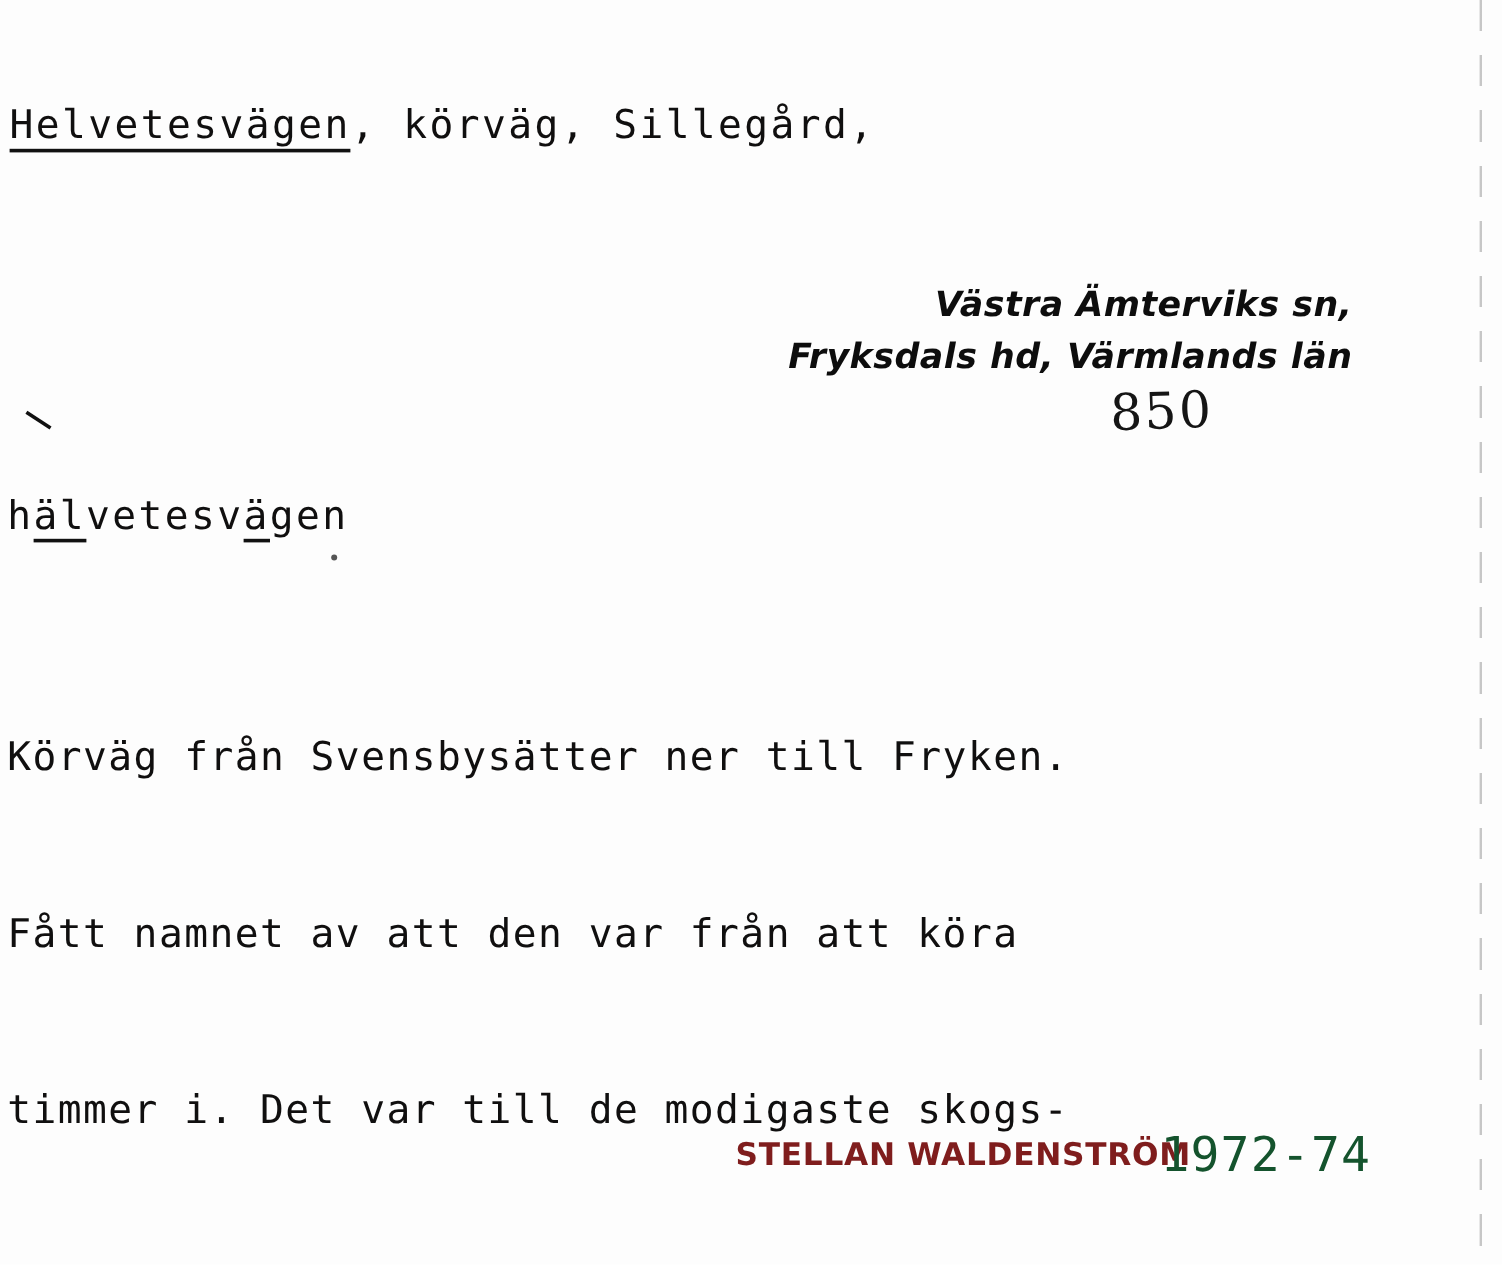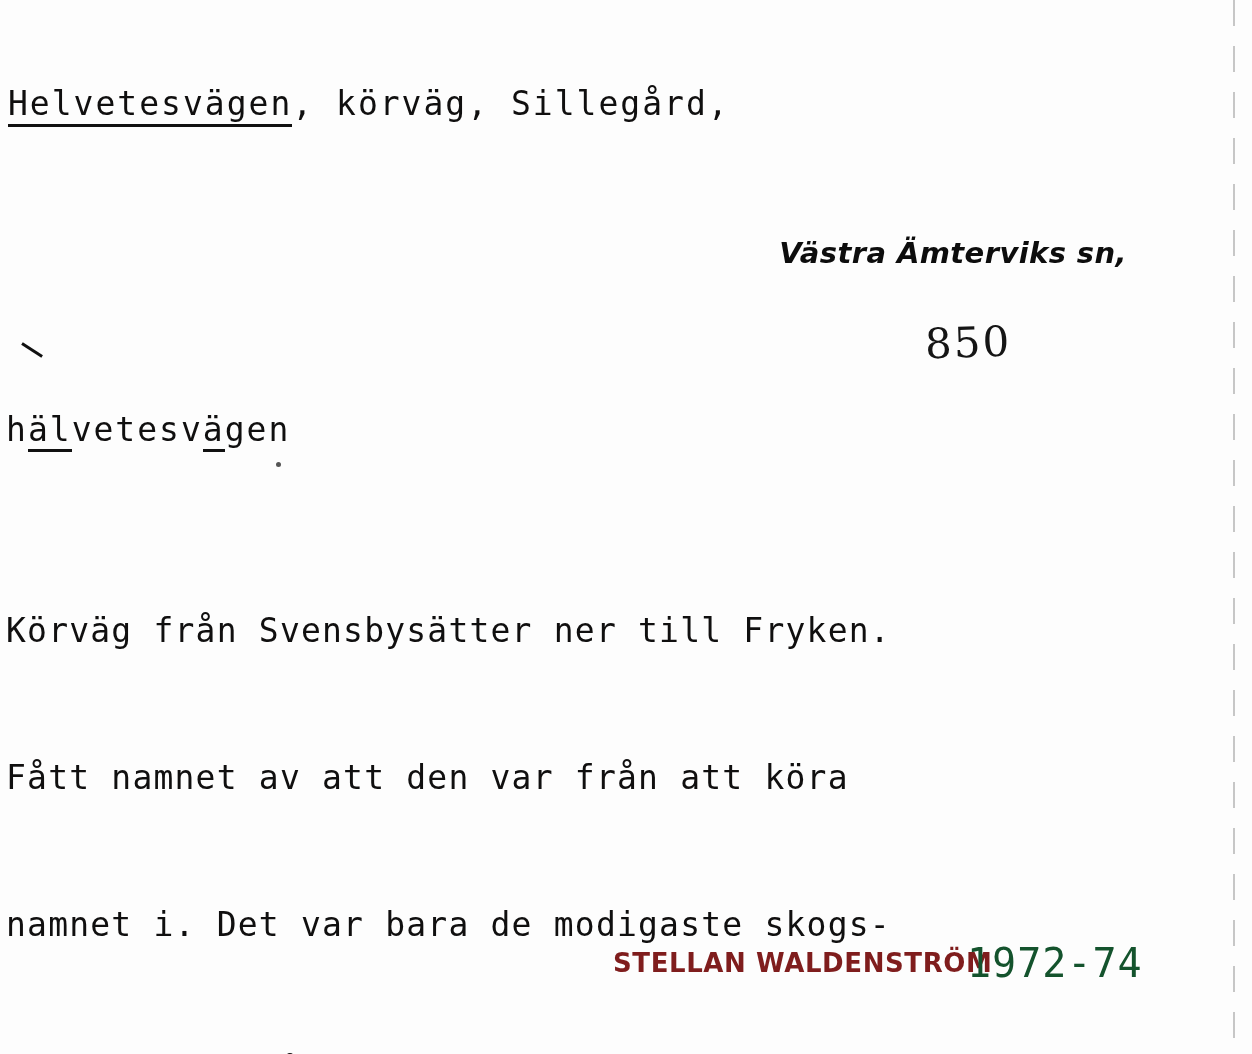--- a/index.html
+++ b/index.html
@@ -177,35 +177,36 @@
 <body>
 
 <div id="card">
 
   <div id="right-edge"></div>
 
   <div id="headword-line" class="typed"><span id="headword">Helvetesvägen</span><span>, körväg, Sillegård,</span></div>
 
   <div id="place-block">
     <div>Västra Ämterviks sn,</div>
+    <div>Fryksdals hd, Värmlands län</div>
   </div>
 
   <div id="map-number">850</div>
 
 
   <div id="accent-tick"></div>
 
   <div id="pronunciation" class="typed"><span>h</span><span class="u">ä</span><span class="u">l</span><span>vetesv</span><span class="u">ä</span><span>gen</span></div>
 
   <div id="stray-dot"></div>
 
   <div id="body-text" class="typed">
     <div>Körväg från Svensbysätter ner till Fryken.</div>
     <div>Fått namnet av att den var från att köra</div>
-    <div>namnet i. Det var bara de modigaste skogs-</div>
+    <div>timmer i. Det var till de modigaste skogs-</div>
     <div>körarna som vågade köra ner där enl. Verner</div>
     
   </div>
 
   <div id="collector">STELLAN WALDENSTRÖM</div>
   <div id="years" class="typed">1972-74</div>
 
 </div>
 
 </body></html>

